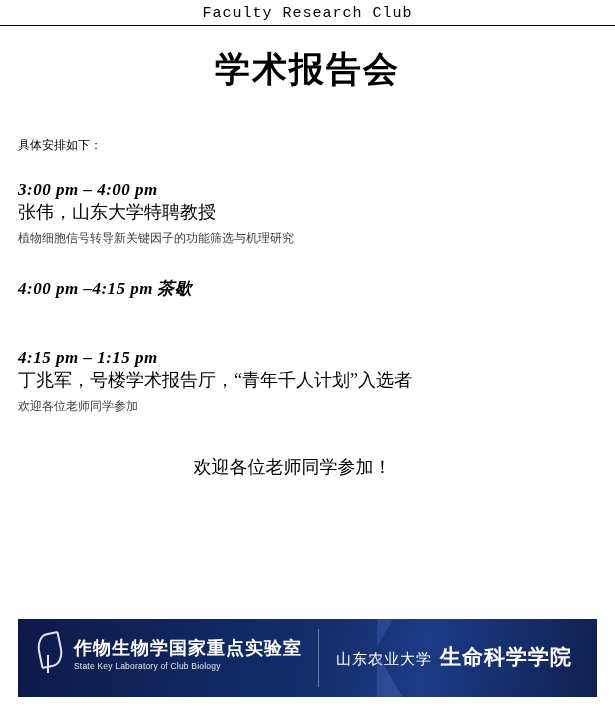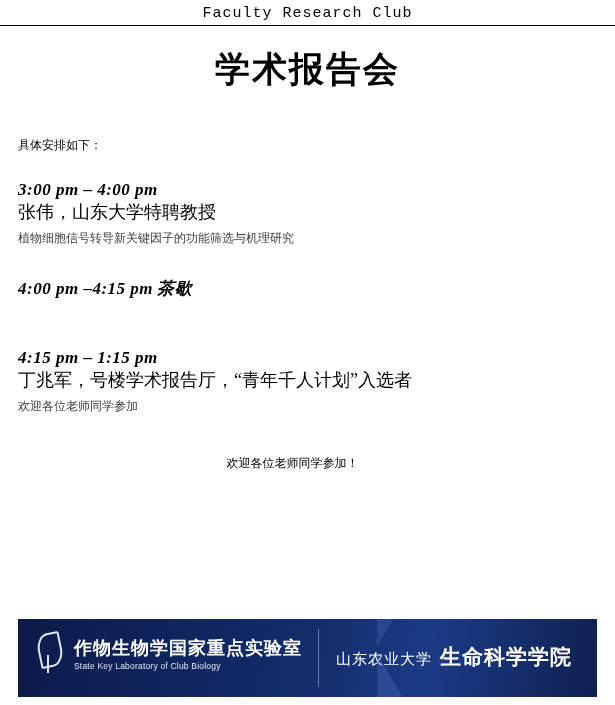--- a/index.html
+++ b/index.html
@@ -78,21 +78,21 @@
     font-family: "Liberation Serif", serif;
   }
   .break-slot {
     margin-top: 30px;
   }
   .gap-big {
     height: 22px;
   }
   .welcome {
     text-align: center;
-    font-size: 12px;
+    font-size: 18px;
     margin-top: 40px;
     font-family: "Liberation Serif", serif;
     padding-right: 30px;
   }
   
   .footer {
     position: absolute;
     left: 18px;
     right: 18px;
     bottom: 8px;

